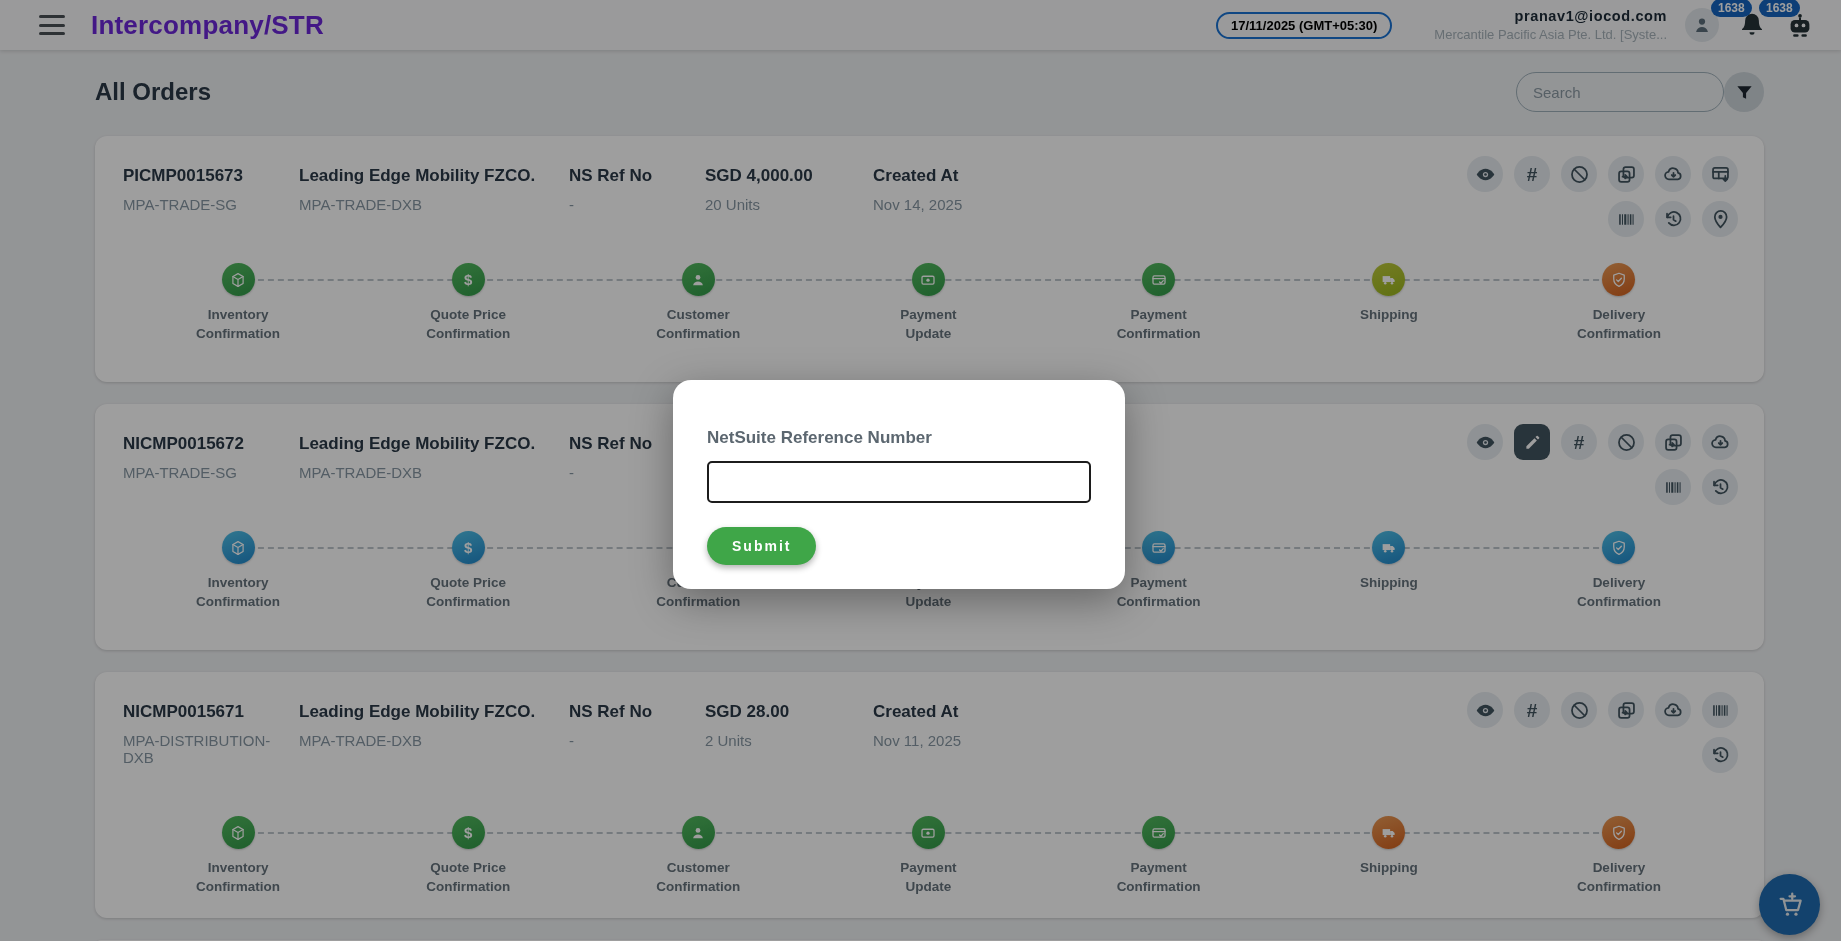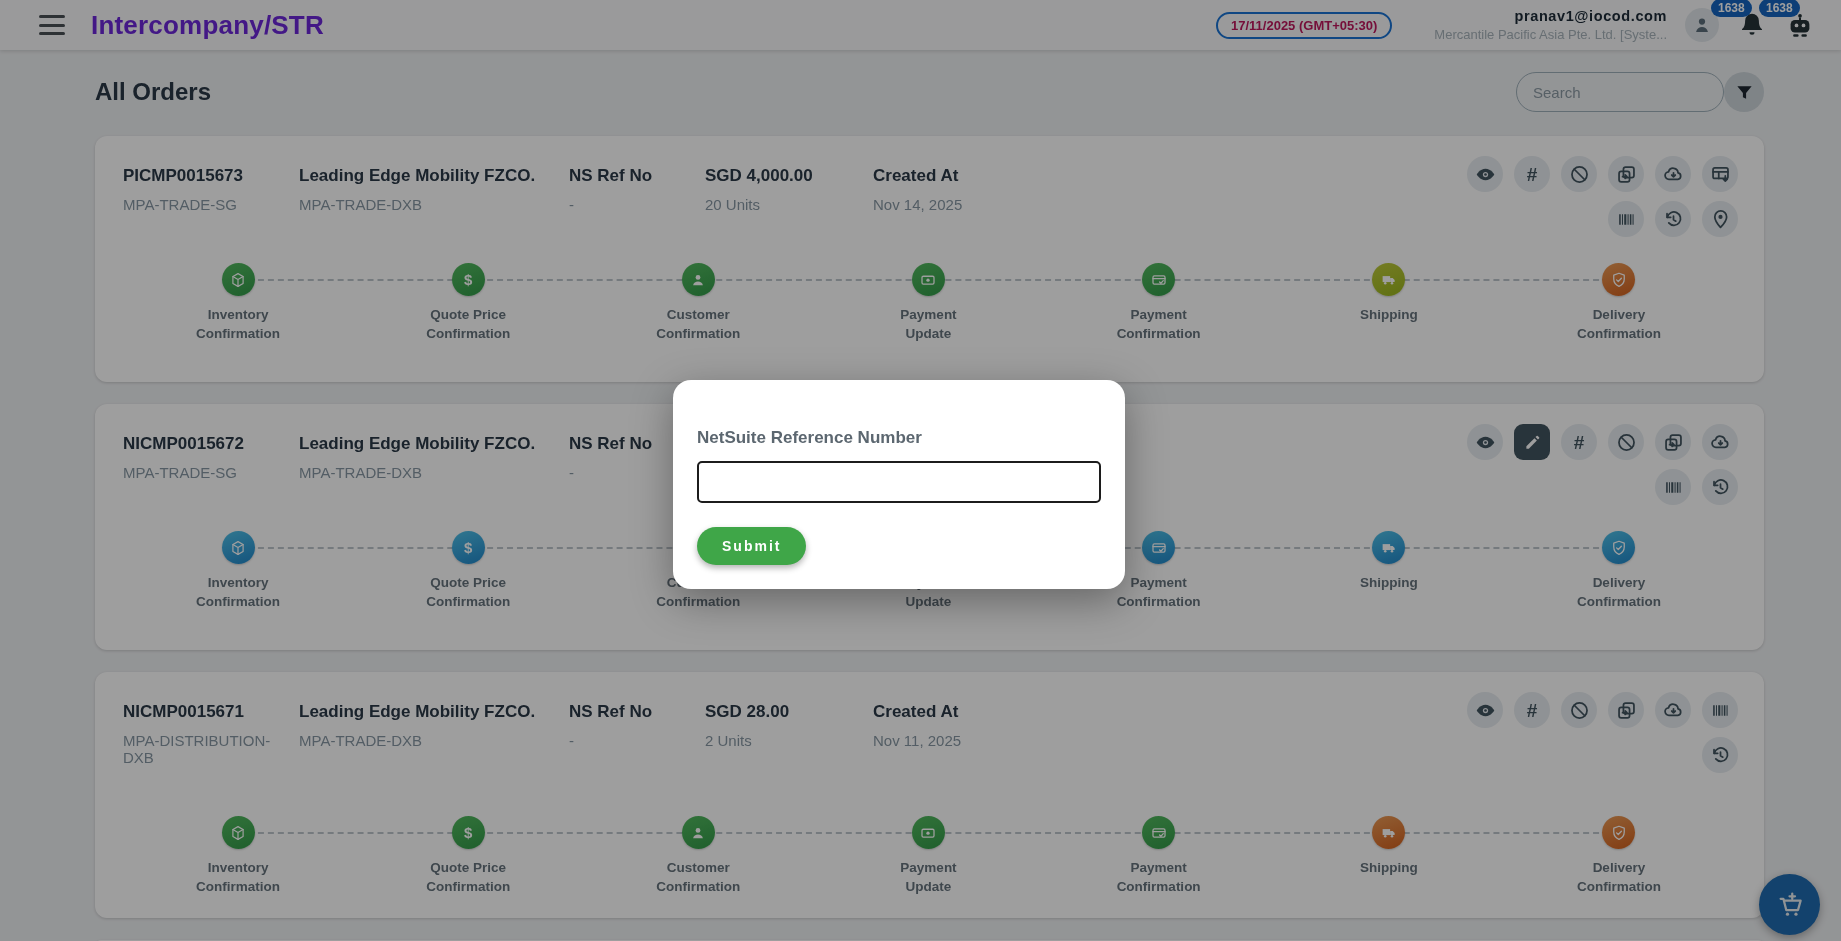--- a/index.html
+++ b/index.html
@@ -6,21 +6,21 @@
   .app{position:relative;width:1841px;height:941px;overflow:hidden;
        background:#eef0f2;font-family:"Liberation Sans",sans-serif;}
   
   .header{position:absolute;top:0;left:0;right:0;height:50px;background:#f8f9fa;
           box-shadow:0 1px 4px rgba(0,0,0,.15);display:flex;align-items:center;
           padding:0 26px 0 39px;box-sizing:border-box;z-index:2;}
   .burger{width:26px;height:20px;display:flex;flex-direction:column;justify-content:space-between;cursor:pointer;}
   .burger i{display:block;height:3px;background:#4a4f55;border-radius:2px;}
   .app-title{font-size:26px;font-weight:bold;color:#6d28d9;margin-left:26px;letter-spacing:.2px;}
   .hdr-right{margin-left:auto;display:flex;align-items:center;gap:18px;}
-  .date-chip{border:2px solid #1a73d4;color:#be185d;border-radius:16px;padding:4px 13px;
+  .date-chip{border:2px solid #1a73d4;color:#000000;border-radius:16px;padding:4px 13px;
              font-size:13px;font-weight:bold;white-space:nowrap;}
   .acct{text-align:right;line-height:1.25;margin-left:24px;}
   .acct .email{font-weight:bold;font-size:14.5px;color:#1d2b38;letter-spacing:.6px;}
   .acct .co{font-size:13px;color:#a7b2ba;margin-top:2px;white-space:nowrap;}
   .avatar{width:34px;height:34px;border-radius:50%;background:#e1e6ea;display:flex;
           align-items:center;justify-content:center;color:#5d6f7b;}
   .avatar svg{width:22px;height:22px;}
   .hdr-ic{position:relative;width:30px;height:30px;color:#263238;}
   .hdr-ic svg{width:30px;height:30px;}
   .badge{position:absolute;top:-11px;left:-26px;background:#1565c0;color:#fff;font-size:12px;
@@ -66,21 +66,21 @@
   .step-label{margin-top:10px;font-size:13.5px;color:#66737d;text-align:center;line-height:1.4;max-width:100px;font-weight:bold;}
   
   .fab{position:absolute;right:21px;bottom:6px;width:61px;height:61px;border-radius:50%;
        background:#1f6bb0;display:flex;align-items:center;justify-content:center;z-index:5;
        box-shadow:0 3px 8px rgba(0,0,0,.3);cursor:pointer;}
   .fab svg{width:30px;height:30px;}
   
   .overlay{position:absolute;inset:0;background:rgba(0,0,0,.38);z-index:10;}
   .modal{position:absolute;left:673px;top:380px;width:452px;height:209px;background:#fff;
          border-radius:18px;z-index:20;box-shadow:0 12px 40px rgba(0,0,0,.35);
-         padding:48px 24px 0;box-sizing:border-box;}
+         padding:48px 34px 0;box-sizing:border-box;}
   .modal-label{font-size:17px;font-weight:bold;color:#5c6770;}
   .modal-input{display:block;width:100%;height:42px;border:2px solid #1c1c1c;border-radius:5px;
                margin-top:13px;box-sizing:border-box;font-size:16px;padding:0 10px;
                font-family:inherit;outline:none;}
   .submit-btn{margin-top:24px;background:#3fa648;color:#fff;border:none;border-radius:21px;
               padding:11px 25px;font-weight:bold;letter-spacing:2px;font-size:14px;
               box-shadow:0 3px 6px rgba(0,0,0,.3);cursor:pointer;font-family:inherit;}
 </style>
 </head>
 <body>

